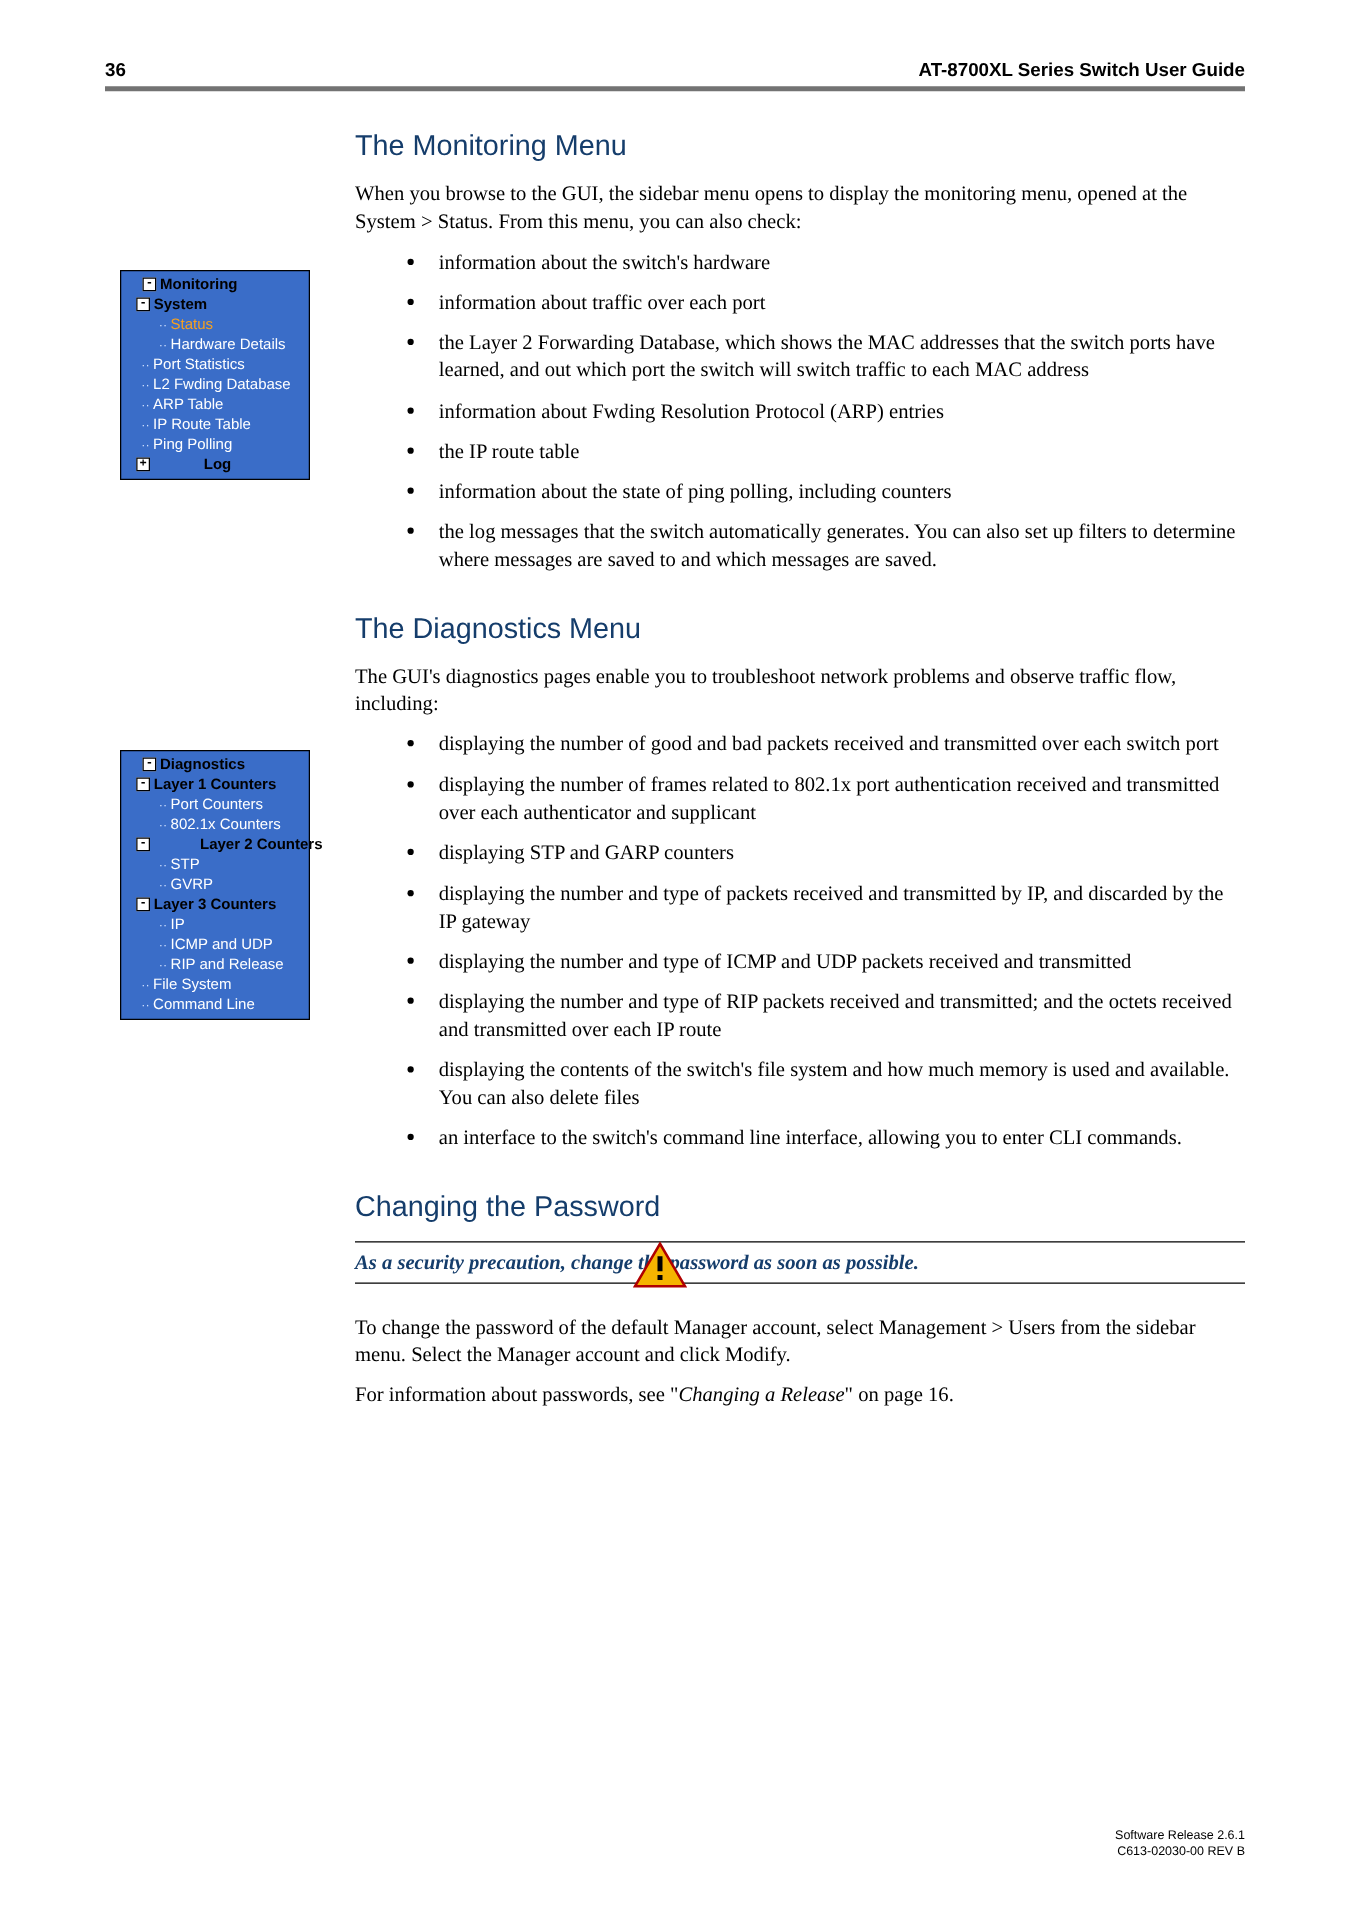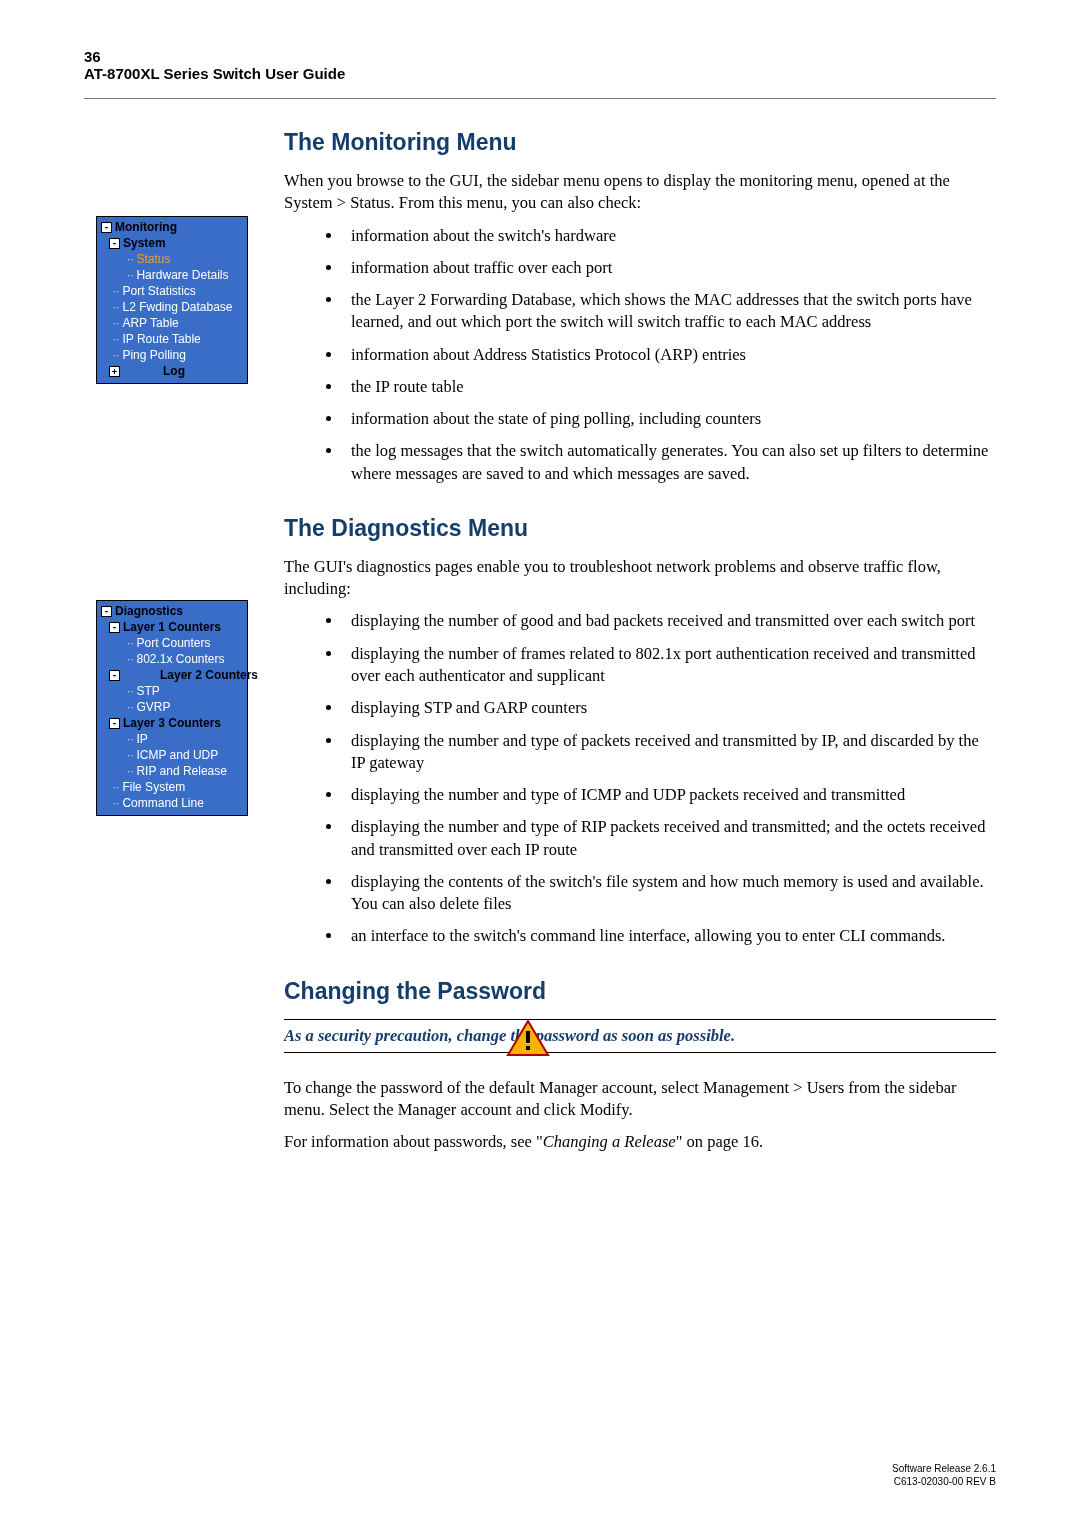--- a/index.html
+++ b/index.html
@@ -18,31 +18,30 @@
     box-sizing: border-box;
     height: 100%;
     position: relative;
   }
   .header-row {
     display: flex;
     justify-content: space-between;
     font-family: Arial, Helvetica, sans-serif;
     font-weight: bold;
     font-size: 15px;
-    border-bottom: 1px solid #737373;
-    padding-bottom: 16px;
+    border-bottom: 4px solid #737373;
+    padding-bottom: 4px;
     margin-bottom: 28px;
-    flex-direction: column;
   }
   .content-col {
     margin-left: 200px;
   }
   h2 {
     font-family: Arial, Helvetica, sans-serif;
-    font-weight: bold;
+    font-weight: normal;
     font-size: 23px;
     color: #153d6b;
     margin: 30px 0 14px 0;
   }
   p {
     font-size: 16.5px;
     line-height: 1.35;
     margin: 0 0 10px 0;
   }
   ul {
@@ -81,21 +80,21 @@
     border: 1px solid #000;
     color: #000;
     font-size: 9px;
     line-height: 9px;
     text-align: center;
     vertical-align: middle;
     margin-right: 3px;
     font-family: monospace;
     font-weight: bold;
   }
-  .sb-level0 { padding-left: 4px; color: #000; font-weight: bold; }
+  .sb-level0 { padding-left: 17px; color: #000; font-weight: bold; }
   .sb-level1 { padding-left: 16px; }
   .sb-level2 { padding-left: 30px; }
   .sb-level1.hasbox, .sb-level2.hasbox { padding-left: 12px; }
   .sb-level1 .sb-box, .sb-level2 .sb-box { }
   .sb-selected { color: #f5a020; }
   .tree-dots { color: #cfe0ff; font-size:10px; }
   .note-block {
     border-top: 1px solid #000;
     border-bottom: 1px solid #000;
     padding: 6px 0;
@@ -170,21 +169,21 @@
       </div>
   </div>
 
   <div class="content-col">
     <h2>The Monitoring Menu</h2>
     <p>When you browse to the GUI, the sidebar menu opens to display the monitoring menu, opened at the System &gt; Status. From this menu, you can also check:</p>
     <ul id="bullets1">
         <li>information about the switch's hardware</li>
         <li>information about traffic over each port</li>
         <li>the Layer 2 Forwarding Database, which shows the MAC addresses that the switch ports have learned, and out which port the switch will switch traffic to each MAC address</li>
-        <li>information about Address Statistics Protocol (ARP) entries</li>
+        <li>information about Fwding Resolution Protocol (ARP) entries</li>
         <li>the IP route table</li>
         <li>information about the state of ping polling, including counters</li>
         <li>the log messages that the switch automatically generates. You can also set up filters to determine where messages are saved to and which messages are saved.</li>
       </ul>
 
     <h2>The Diagnostics Menu</h2>
     <p>The GUI's diagnostics pages enable you to troubleshoot network problems and observe traffic flow, including:</p>
     <ul id="bullets2">
         <li>displaying the number of good and bad packets received and transmitted over each switch port</li>
         <li>displaying the number of frames related to 802.1x port authentication received and transmitted over each authenticator and supplicant</li>

